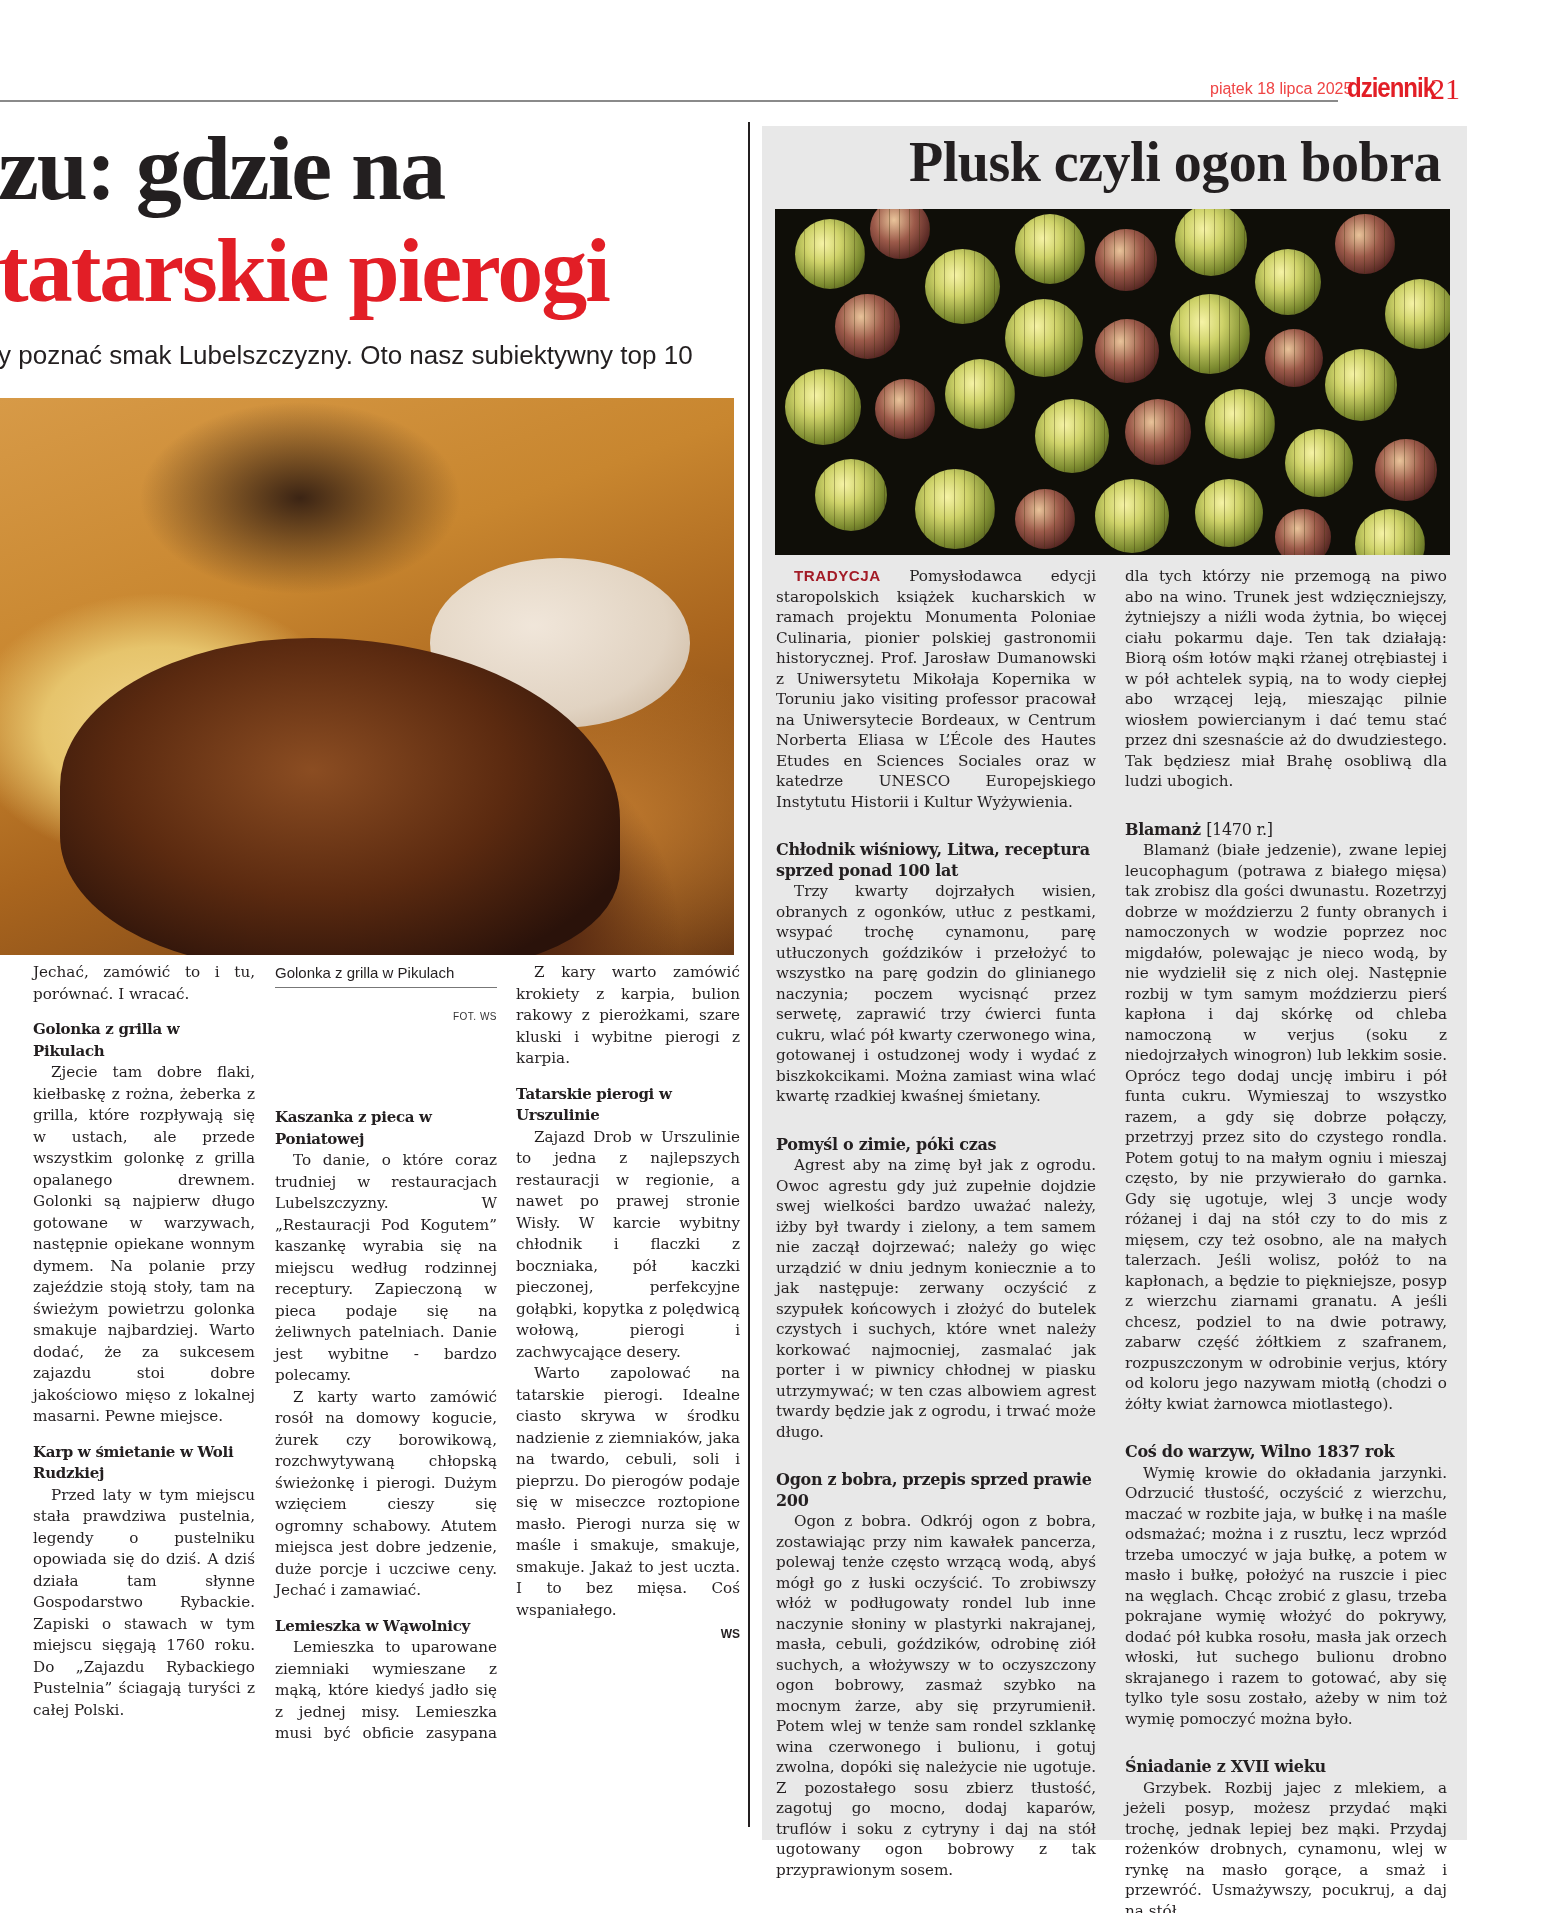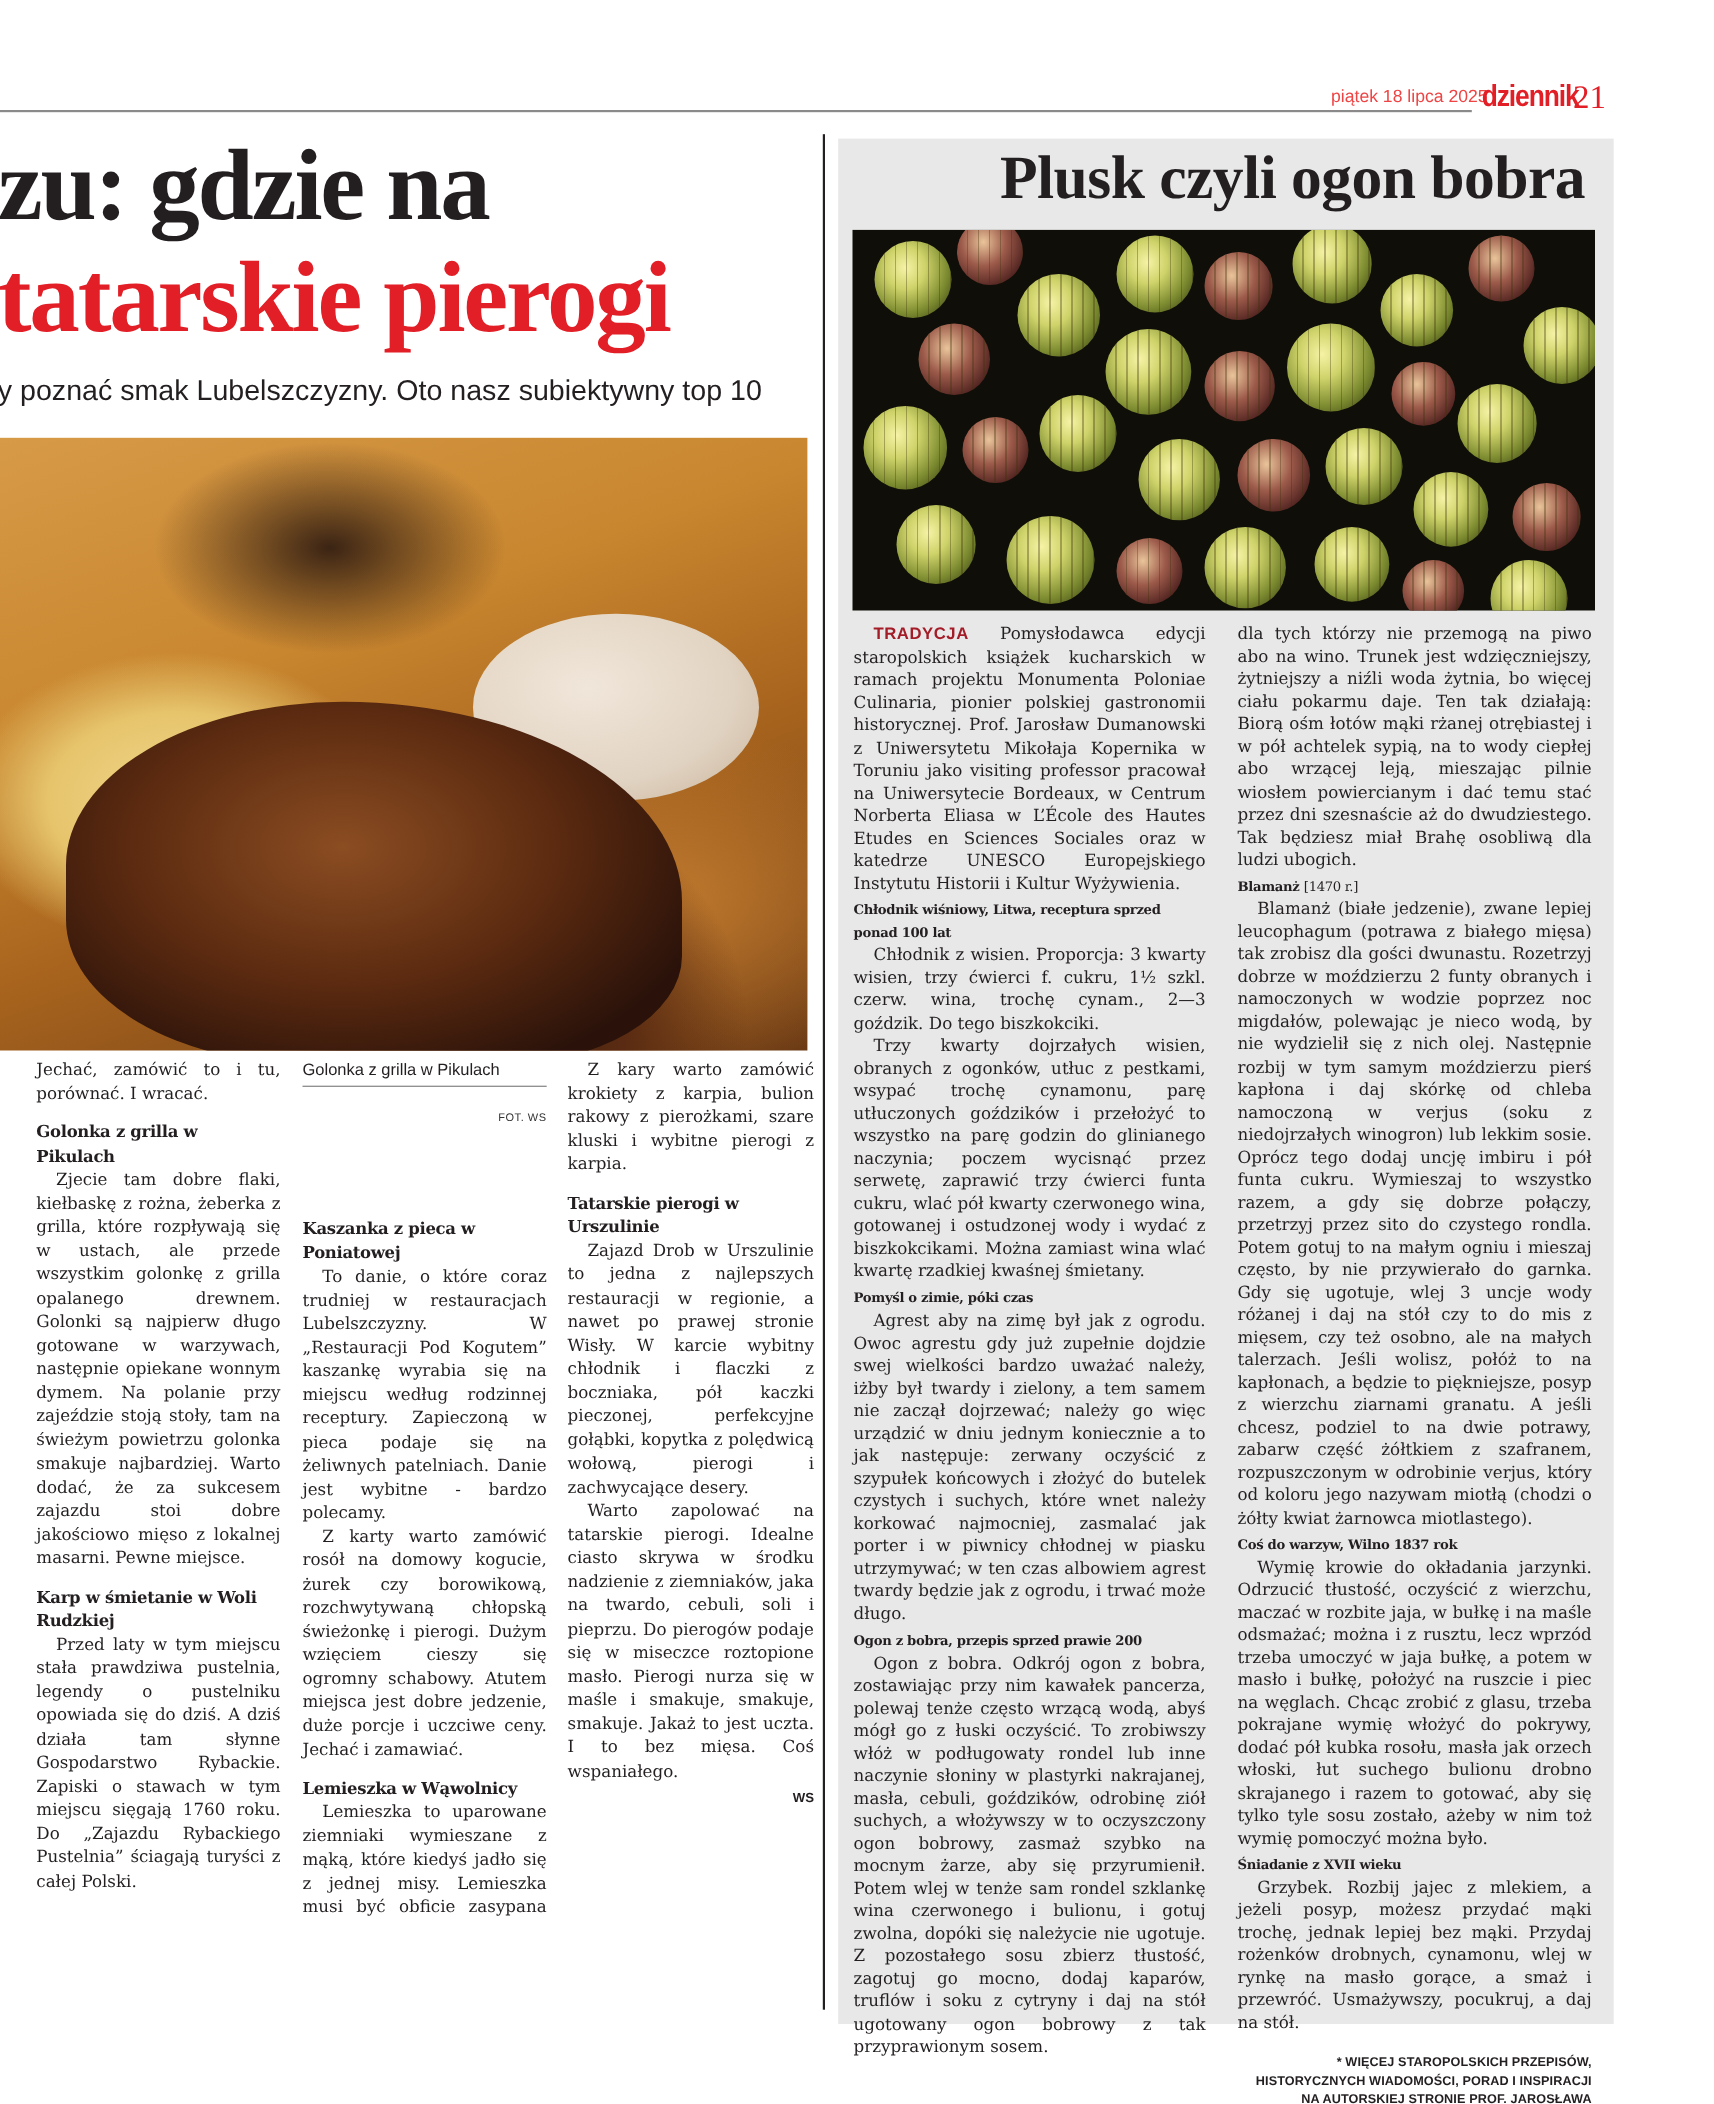--- a/index.html
+++ b/index.html
@@ -49,21 +49,21 @@
   .photo-right { position: absolute; left: 775px; top: 209px; width: 675px; height: 346px; overflow: hidden; background: #0f0e08; }
   .berry { position: absolute; border-radius: 50%;
     background: radial-gradient(ellipse at 40% 35%, #f6f3a6 0%, #cfd36a 30%, #7b8a2f 65%, #2a2e0f 100%); }
   .berry.red { background: radial-gradient(ellipse at 40% 35%, #e9c49a 0%, #9c5a4a 40%, #4b1f1d 80%, #1d0d0b 100%); }
   .berry::after { content: ""; position: absolute; left: 0; top: 0; right: 0; bottom: 0; border-radius: 50%;
     background: repeating-linear-gradient(90deg, rgba(0,0,0,0) 0 9px, rgba(60,50,10,.35) 9px 10px); }
 
   .rcol { position: absolute; top: 566px; font-size: 15.2px; line-height: 20.5px; color: #231f20; }
   .rcol p { text-align: justify; text-indent: 18px; }
   .rcol p.noindent { text-indent: 0; }
-  .rcol h3 { font-family: "DejaVu Serif", serif; font-weight: bold; font-size: 12px; line-height: 20.5px; margin-top: 4px; letter-spacing: -0.3px; }
+  .rcol h3 { font-family: "DejaVu Serif", serif; font-weight: bold; font-size: 16px; line-height: 20.5px; margin-top: 28px; letter-spacing: -0.3px; }
   .rcol h3 .light { font-weight: normal; }
   .rcol1 { left: 776px; width: 320px; }
   .rcol2 { left: 1125px; width: 322px; }
   .kicker { font-family: "Liberation Sans", sans-serif; font-weight: bold; color: #a31c27; letter-spacing: .5px; }
   .footnote { margin-top: 18px; font-family: "Liberation Sans", sans-serif; font-weight: bold; font-size: 11.5px; line-height: 17px; text-align: right; letter-spacing: .1px; text-transform: uppercase; }
 </style>
 </head>
 <body>
 
 <div class="topline"></div>
@@ -142,21 +142,20 @@
   <div class="berry red" style="left:240px;top:280px;width:60px;height:60px"></div>
   <div class="berry" style="left:320px;top:270px;width:74px;height:74px"></div>
   <div class="berry" style="left:420px;top:270px;width:68px;height:68px"></div>
   <div class="berry red" style="left:500px;top:300px;width:56px;height:56px"></div>
   <div class="berry" style="left:580px;top:300px;width:70px;height:70px"></div>
 </div>
 
 <div class="rcol rcol1">
   <p><span class="kicker">TRADYCJA</span> <span>Pomysłodawca edycji staropolskich książek kucharskich w ramach projektu Monumenta Poloniae Culinaria, pionier polskiej gastronomii historycznej. Prof. Jarosław Dumanowski z Uniwersytetu Mikołaja Kopernika w Toruniu jako visiting professor pracował na Uniwersytecie Bordeaux, w Centrum Norberta Eliasa w L’École des Hautes Etudes en Sciences Sociales oraz w katedrze UNESCO Europejskiego Instytutu Historii i Kultur Wyżywienia.</span></p>
   <h3>Chłodnik wiśniowy, Litwa, receptura sprzed ponad 100 lat</h3>
-  <p>Chłodnik z wisien. Proporcja: 3 kwarty wisien, trzy ćwierci f. cukru, 1½ szkl. czerw. wina, trochę cynam., 2—3 goździk. Do tego biszkokciki.</p>
   <p>Trzy kwarty dojrzałych wisien, obranych z ogonków, utłuc z pestkami, wsypać trochę cynamonu, parę utłuczonych goździków i przełożyć to wszystko na parę godzin do glinianego naczynia; poczem wycisnąć przez serwetę, zaprawić trzy ćwierci funta cukru, wlać pół kwarty czerwonego wina, gotowanej i ostudzonej wody i wydać z biszkokcikami. Można zamiast wina wlać kwartę rzadkiej kwaśnej śmietany.</p>
   <h3>Pomyśl o zimie, póki czas</h3>
   <p>Agrest aby na zimę był jak z ogrodu. Owoc agrestu gdy już zupełnie dojdzie swej wielkości bardzo uważać należy, iżby był twardy i zielony, a tem samem nie zaczął dojrzewać; należy go więc urządzić w dniu jednym koniecznie a to jak następuje: zerwany oczyścić z szypułek końcowych i złożyć do butelek czystych i suchych, które wnet należy korkować najmocniej, zasmalać jak porter i w piwnicy chłodnej w piasku utrzymywać; w ten czas albowiem agrest twardy będzie jak z ogrodu, i trwać może długo.</p>
   <h3>Ogon z bobra, przepis sprzed prawie 200</h3>
   <p>Ogon z bobra. Odkrój ogon z bobra, zostawiając przy nim kawałek pancerza, polewaj tenże często wrzącą wodą, abyś mógł go z łuski oczyścić. To zrobiwszy włóż w podługowaty rondel lub inne naczynie słoniny w plastyrki nakrajanej, masła, cebuli, goździków, odrobinę ziół suchych, a włożywszy w to oczyszczony ogon bobrowy, zasmaż szybko na mocnym żarze, aby się przyrumienił. Potem wlej w tenże sam rondel szklankę wina czerwonego i bulionu, i gotuj zwolna, dopóki się należycie nie ugotuje. Z pozostałego sosu zbierz tłustość, zagotuj go mocno, dodaj kaparów, truflów i soku z cytryny i daj na stół ugotowany ogon bobrowy z tak przyprawionym sosem.</p>
 
 </div>
 
 <div class="rcol rcol2">
   <p class="noindent">dla tych którzy nie przemogą na piwo abo na wino. Trunek jest wdzięczniejszy, żytniejszy a niźli woda żytnia, bo więcej ciału pokarmu daje. Ten tak działają: Biorą ośm łotów mąki rżanej otrębiastej i w pół achtelek sypią, na to wody ciepłej abo wrzącej leją, mieszając pilnie wiosłem powiercianym i dać temu stać przez dni szesnaście aż do dwudziestego. Tak będziesz miał Brahę osobliwą dla ludzi ubogich.</p>

